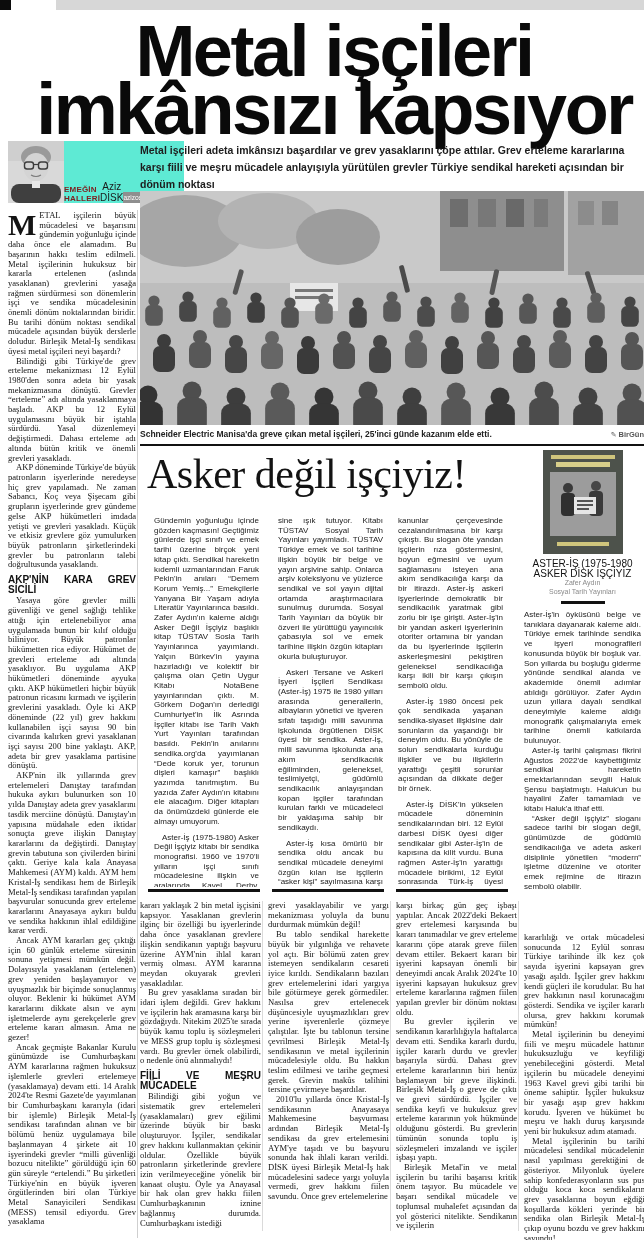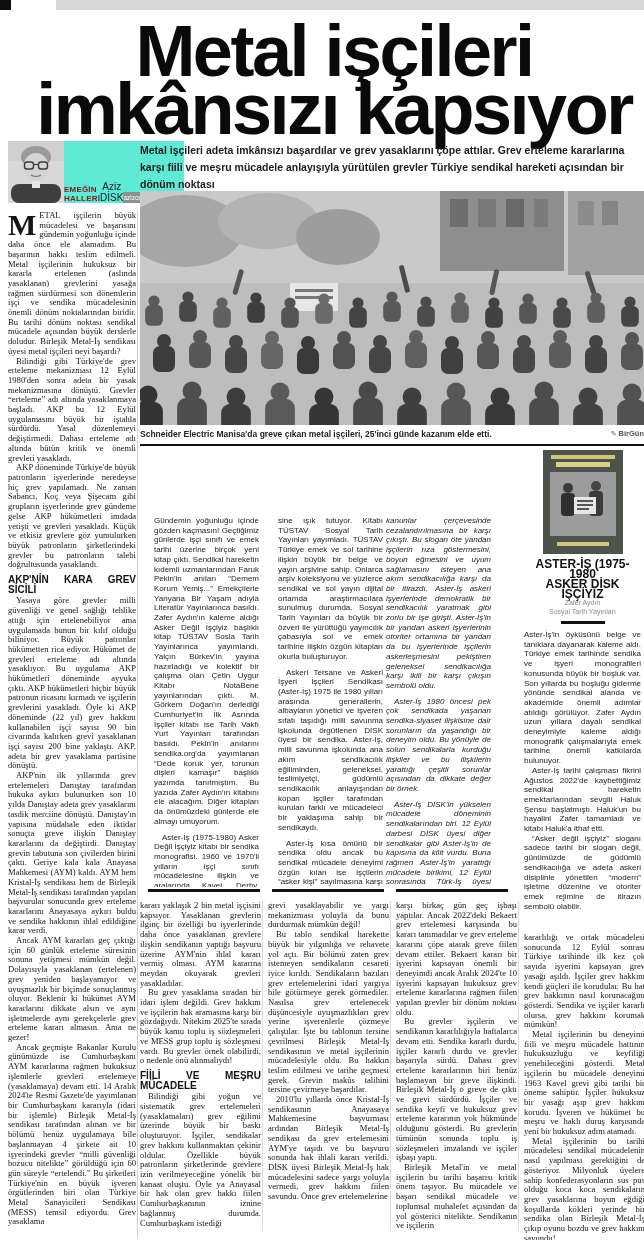--- a/index.html
+++ b/index.html
@@ -32,42 +32,42 @@
   .subhead{margin:5px 0 2px;font-family:"Liberation Sans","DejaVu Sans",sans-serif;
            font-weight:700;font-size:10px;letter-spacing:0;color:#111;}
   .dropcap{float:left;font-weight:700;font-size:30px;line-height:25px;padding:1px 3px 0 0;}
 
   
   .standfirst{position:absolute;left:140px;top:142px;width:502px;
               font-family:"Liberation Sans","DejaVu Sans",sans-serif;font-weight:700;
               font-size:10.5px;line-height:17px;color:#1d1d1d;}
   .photo{position:absolute;left:140px;top:191px;width:504px;height:234px;overflow:hidden;background:#bdbdbd;}
   .caption-row{position:absolute;left:140px;top:429px;width:504px;display:flex;
-               justify-content:space-between;align-items:flex-start;
+               justify-content:space-between;align-items:flex-end;
                font-family:"Liberation Sans","DejaVu Sans",sans-serif;}
   .photo-caption{font-size:8.5px;font-weight:700;color:#222;}
   .photo-credit{font-size:7.5px;color:#555;font-weight:700;}
   .credit-icon{font-size:7px;color:#555;margin-right:2px;}
 
   .box-rule-top{position:absolute;left:140px;top:444px;width:504px;height:2px;background:#111;}
   .box-title{position:absolute;left:147px;top:451px;width:400px;margin:0;
              font-family:"Liberation Serif","DejaVu Serif",serif;font-weight:400;
              font-size:42px;line-height:46px;letter-spacing:-.5px;color:#131313;}
 
   .box-col{position:absolute;top:510px;width:117px;height:377px;overflow:hidden;
            font-family:"Liberation Sans","DejaVu Sans",sans-serif;
            font-size:8px;line-height:9.7px;text-align:justify;color:#222;}
   .box-col p{margin:6px;}
   .box-col p.ind{text-indent:8px;}
-  .bc1{left:148px;} .bc2{left:272px;} .bc3{left:380px;font-style:italic;}
+  .bc1{left:148px;} .bc2{left:272px;} .bc3{left:392px;}
 
   .box-col4{position:absolute;left:524px;top:450px;width:117px;height:483px;overflow:hidden;}
   .book-cover{width:80px;height:104px;margin:0 auto;}
   .book-caption{text-align:center;font-family:"Liberation Sans","DejaVu Sans",sans-serif;margin-top:5px;}
-  .bc-bold{font-size:12px;font-weight:700;line-height:10px;color:#111;}
+  .bc-bold{font-size:10px;font-weight:400;line-height:10px;color:#111;}
   .bc-grey{font-size:7px;line-height:8.5px;color:#8a8a8a;}
   .bc-rule{width:44px;height:3px;background:#111;margin:5px auto 6px;}
   .box-col4-text{font-family:"Liberation Sans","DejaVu Sans",sans-serif;font-size:8px;
                  line-height:9.7px;text-align:justify;color:#222;height:305px;overflow:hidden;}
   .box-col4-text p{margin:0;} .box-col4-text p.ind{text-indent:8px;}
 
   .col-rule{position:absolute;top:889px;height:3px;width:112px;background:#111;}
   .cr1{left:148px;} .cr2{left:272px;} .cr3{left:396px;}
 
   .bottom-col{position:absolute;width:121px;overflow:hidden;
@@ -186,20 +186,21 @@
       <use href="#pp" transform="translate(492 202) scale(1.35)" fill="#515151"></use>
     </svg>
   </div>
 
   <div class="caption-row">
     <div class="photo-caption">Schneider Electric Manisa'da greve çıkan metal işçileri, 25'inci günde kazanım elde etti.</div>
     <div class="photo-credit"><span class="credit-icon">✎</span><span>BirGün</span></div>
   </div>
 
   <div class="box-rule-top"></div>
+  <h2 class="box-title">Asker değil işçiyiz!</h2>
 
   <div class="box-col bc1">
     <p>Gündemin yoğunluğu içinde gözden kaçmasın! Geçtiğimiz günlerde işçi sınıfı ve emek tarihi üzerine birçok yeni kitap çıktı. Sendikal hareketin kıdemli uzmanlarından Faruk Pekin'in anıları “Demem Korum Yemiş...” Emekçilerle Yanyana Bir Yaşam adıyla Literatür Yayınlarınca basıldı. Zafer Aydın'ın kaleme aldığı Asker Değil İşçiyiz başlıklı kitap TÜSTAV Sosla Tarih Yayınlarınca yayımlandı. Yalçın Bürkev'in yayına hazırladığı ve kolektif bir çalışma olan Çetin Uygur Kitabı NotaBene yayınlarından çıktı. M. Görkem Doğan'ın derlediği Cumhuriyet'in İlk Asrında İşçiler kitabı ise Tarih Vakfı Yurt Yayınları tarafından basıldı. Pekin'in anılarını sendika.org'da yayımlanan “Dede koruk yer, torunun dişleri kamaşır” başlıklı yazımda tanıtmıştım. Bu yazıda Zafer Aydın'ın kitabını ele alacağım. Diğer kitapları da önümüzdeki günlerde ele almayı umuyorum.</p>
     <p class="ind">Aster-İş (1975-1980) Asker Değil İşçiyiz kitabı bir sendika monografisi. 1960 ve 1970'li yılların işçi sınıfı mücadelesine ilişkin ve aralarında Kavel, Derby, Singer ve 15-16 Haziran gibi çok sayıda fabrika ve direniş monografisini kaleme alan Zafer Aydın yeni kitabında DİSK'in küçük ama iz bırakan sendikaların biri olan Aster-İş tarihinin kritik bir evre-</p>
   </div>
   <div class="box-col bc2">
     <p>sine ışık tutuyor. Kitabı TÜSTAV Sosyal Tarih Yayınları yayımladı. TÜSTAV Türkiye emek ve sol tarihine ilişkin büyük bir belge ve yayın arşivine sahip. Onlarca arşiv koleksiyonu ve yüzlerce sendikal ve sol yayın dijital ortamda araştırmacılara sunulmuş durumda. Sosyal Tarih Yayınları da büyük bir özveri ile yürüttüğü yayıncılık çabasıyla sol ve emek tarihine ilişkin özgün kitapları okurla buluşturuyor.</p>
     <p class="ind">Askeri Tersane ve Askeri İşyeri İşçileri Sendikası (Aster-İş) 1975 ile 1980 yılları arasında generallerin, albayların yönetici ve işveren sıfatı taşıdığı milli savunma işkolunda örgütlenen DİSK üyesi bir sendika. Aster-İş, milli savunma işkolunda ana akım sendikacılık eğiliminden, geleneksel, teslimiyetçi, güdümlü sendikacılık anlayışından kopan işçiler tarafından kurulan farklı ve mücadeleci bir yaklaşıma sahip bir sendikaydı.</p>
     <p class="ind">Aster-İş kısa ömürlü bir sendika oldu ancak bu sendikal mücadele deneyimi özgün kılan ise işçilerin “asker kişi” sayılmasına karşı “asker değil işçiyiz” sloganıyla itiraz etmesiydi. Bu slogan Aster-İş ile özdeşleşti. “Asker değil işçiyiz” sloganı iş hukukuna tabi olması gereken işçilerin, bir yandan da Askeri Ceza Kanunu hükümlerine bağlı kılınmasına, işçilerin askeri</p>
   </div>

